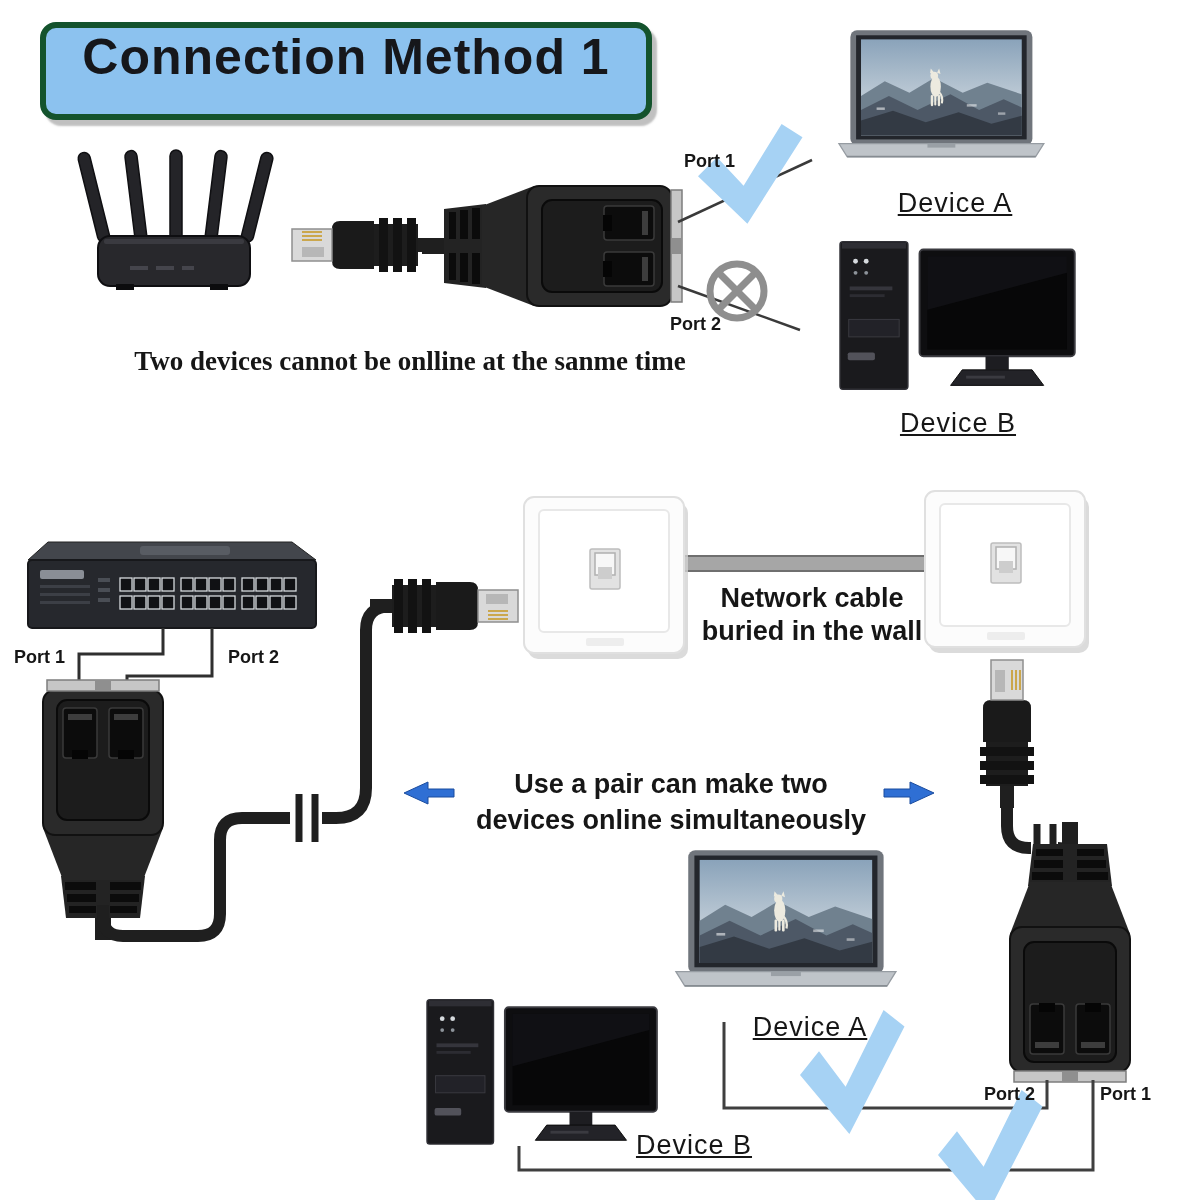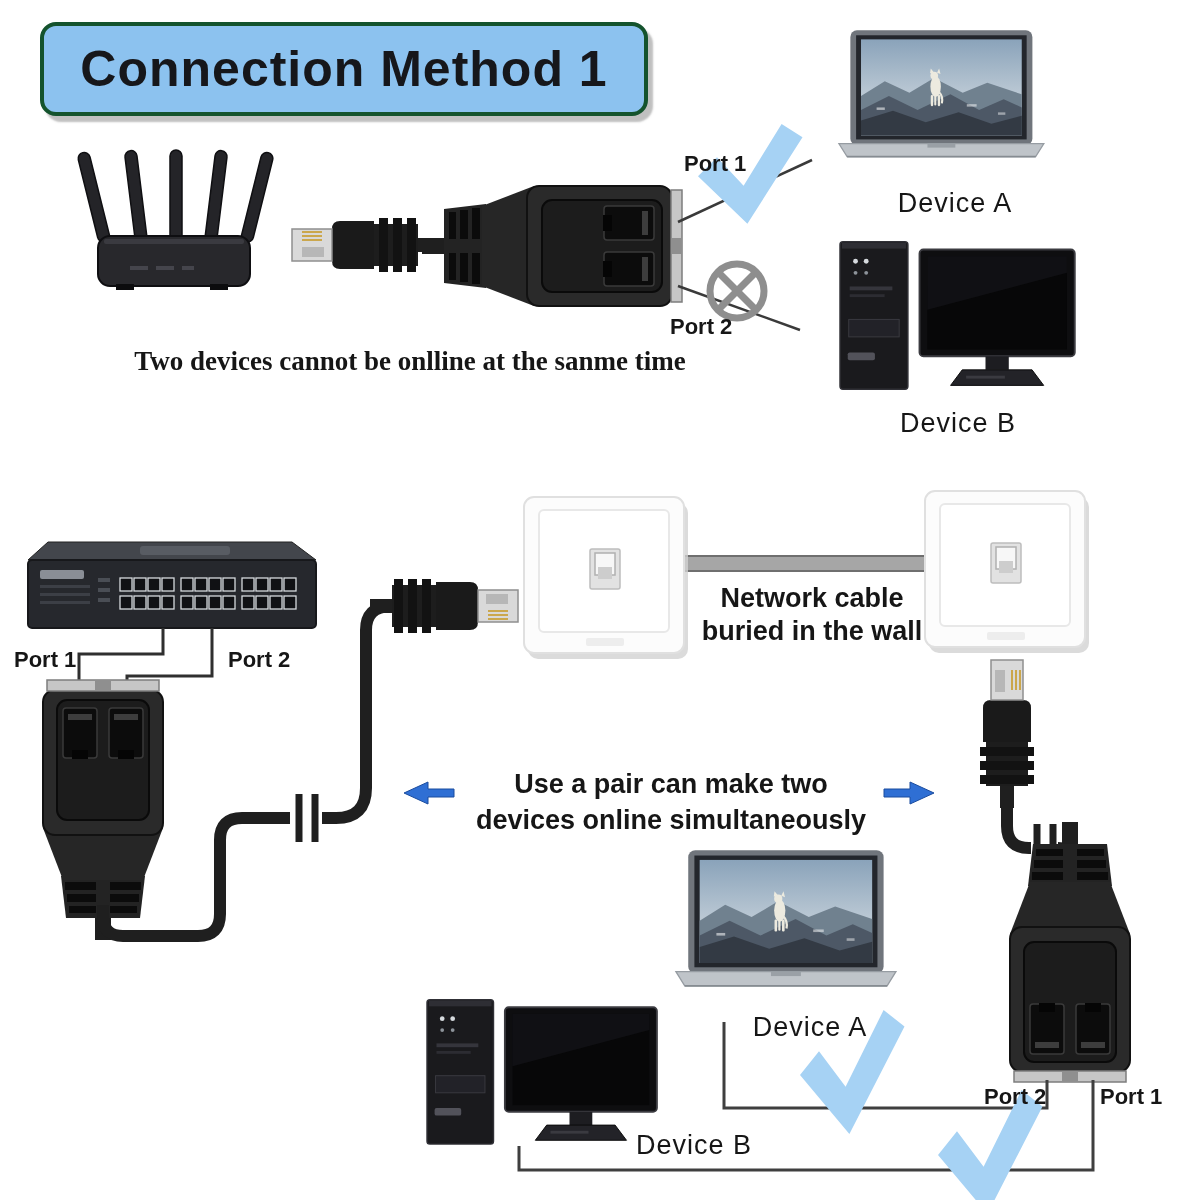--- a/index.html
+++ b/index.html
@@ -1,26 +1,26 @@
 <!DOCTYPE html>
 <html><head>
 <meta charset="utf-8">
 <style>
   html,body{margin:0;padding:0;background:#ffffff;}
   .stage{position:relative;width:1200px;height:1200px;background:#ffffff;overflow:hidden;
          font-family:"Liberation Sans", sans-serif;}
   .stage svg.layer{position:absolute;left:0;top:0;z-index:1;}
   .txt{position:absolute;color:#161616;z-index:2;white-space:nowrap;}
   .title-box{position:absolute;left:40px;width:600px;height:86px;z-index:3;
-             background:#8cc2ef;border:4px solid #14532d;border-radius:16px;
+             background:#8cc2ef;border:6px solid #14532d;border-radius:16px;
              box-shadow:5px 6px 2px rgba(140,140,140,.55);
-             display:flex;align-items:center;justify-content:center;}
+             display:flex;justify-content:center;}
   .title-box span{font-size:50px;font-weight:700;color:#16171b;letter-spacing:1px;}
-  .port-label{font-size:22px;font-weight:700;}
-  .device-label{font-size:27px;font-weight:400;letter-spacing:1px;width:200px;text-align:center;}
+  .port-label{font-size:18px;font-weight:700;}
+  .device-label{font-size:27px;font-weight:400;letter-spacing:1px;width:200px;text-align:center;text-decoration:underline;}
   .caption{font-size:27px;font-weight:700;text-align:center;white-space:nowrap;font-family:Liberation Serif, serif;}
   .note{font-size:27px;font-weight:700;text-align:center;white-space:normal;}
 </style>
 </head>
 <body>
 
 <div class="stage">
 
 <svg class="layer" width="1200" height="1200" viewBox="0 0 1200 1200">
   <defs>

